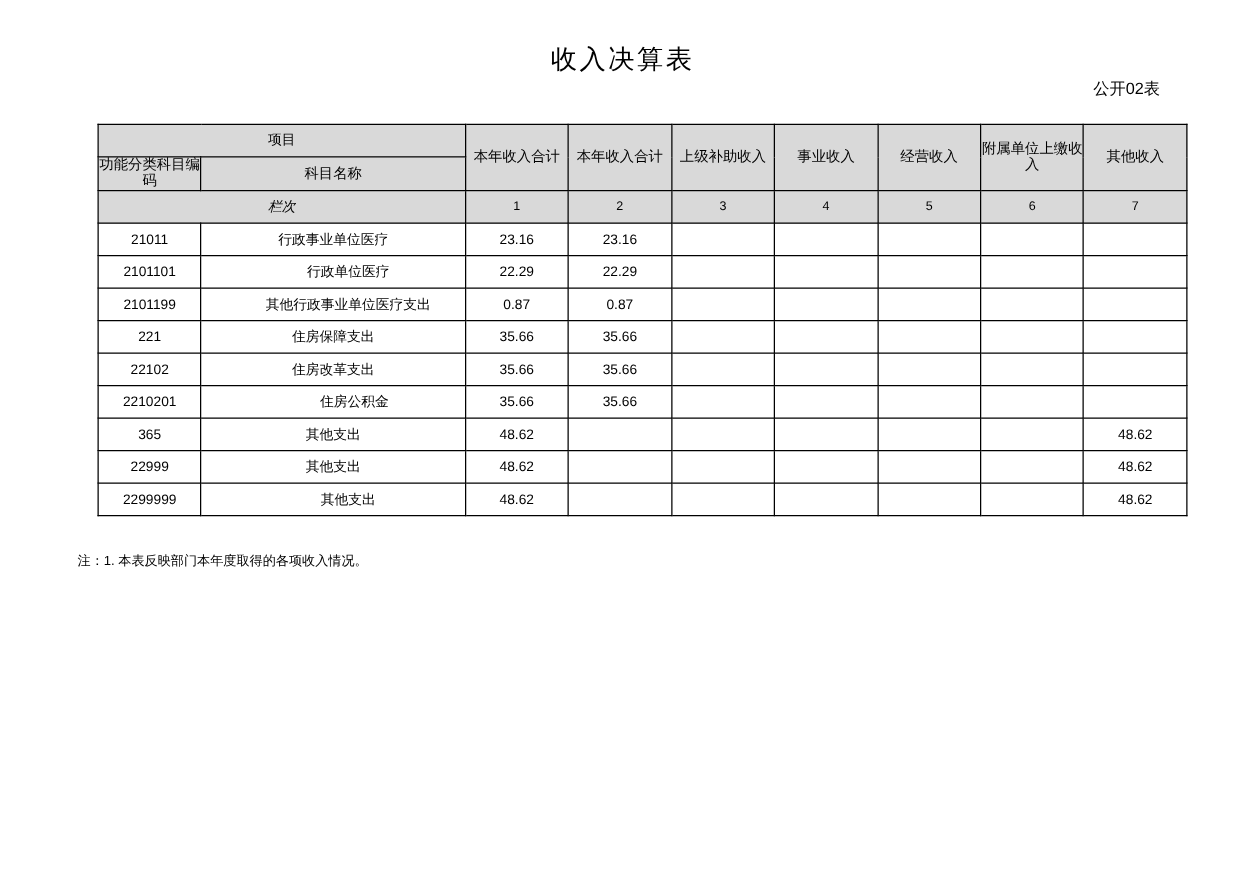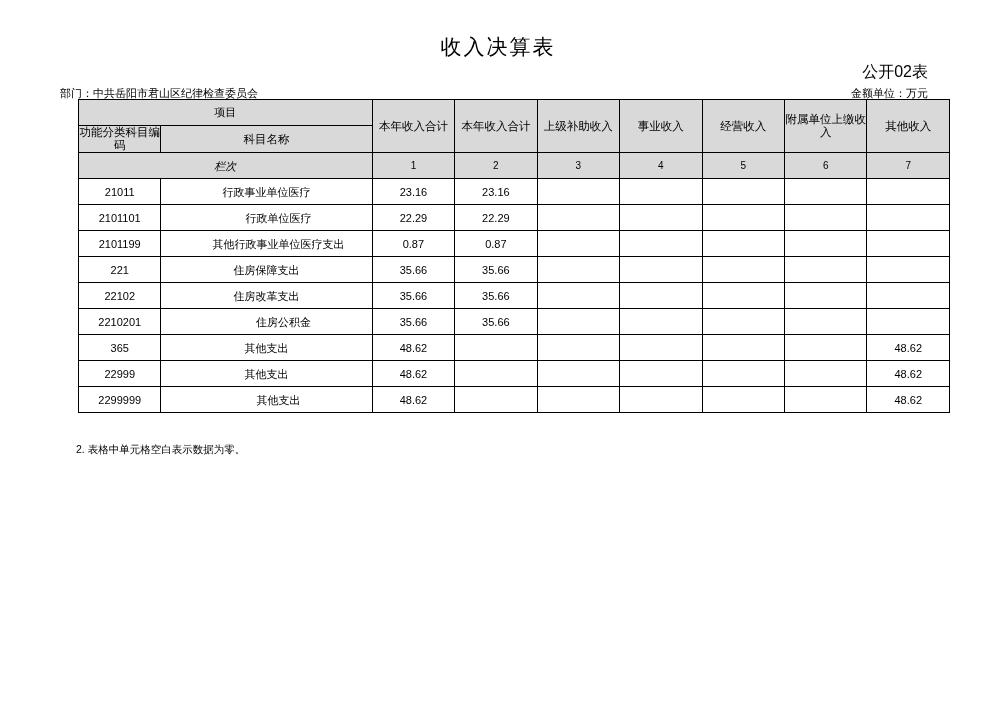--- a/index.html
+++ b/index.html
@@ -25,21 +25,21 @@
     font-family: "Liberation Serif", serif;
     font-weight: normal;
     letter-spacing: 2px;
     margin: 0;
     padding-top: 33px;
   }
   .meta-right {
     position: absolute;
     right: 68px;
     top: 62px;
-    font-size: 16px;
+    font-size: 13px;
   }
   .meta-row {
     position: absolute;
     left: 60px;
     right: 68px;
     top: 86px;
     font-size: 11px;
     display: flex;
     justify-content: space-between;
   }
@@ -123,24 +123,20 @@
 </style>
 </head>
 <body>
 
 <div class="page">
 
   <h1 class="title">收入决算表</h1>
 
   <div class="meta-right">公开02表</div>
 
-  <div class="meta-row">
-    <span>部门：中共岳阳市君山区纪律检查委员会</span>
-    <span>金额单位：万元</span>
-  </div>
 
   <div class="table-wrap">
     <table class="fin">
       <colgroup>
         <col style="width:82px">
         <col style="width:210px">
         <col style="width:82px">
         <col style="width:82px">
         <col style="width:82px">
         <col style="width:82px">
@@ -272,16 +268,16 @@
           <td class="num"></td>
           <td class="num"></td>
           <td class="num"></td>
           <td class="num">48.62</td>
         </tr>
       </tbody>
     </table>
   </div>
 
   <div class="notes">
-    <div class="n2">2. 表格中单元格空白表示数据为零。</div>
+    <div>注：1. 本表反映部门本年度取得的各项收入情况。</div>
   </div>
 
 </div>
 
 </body></html>

